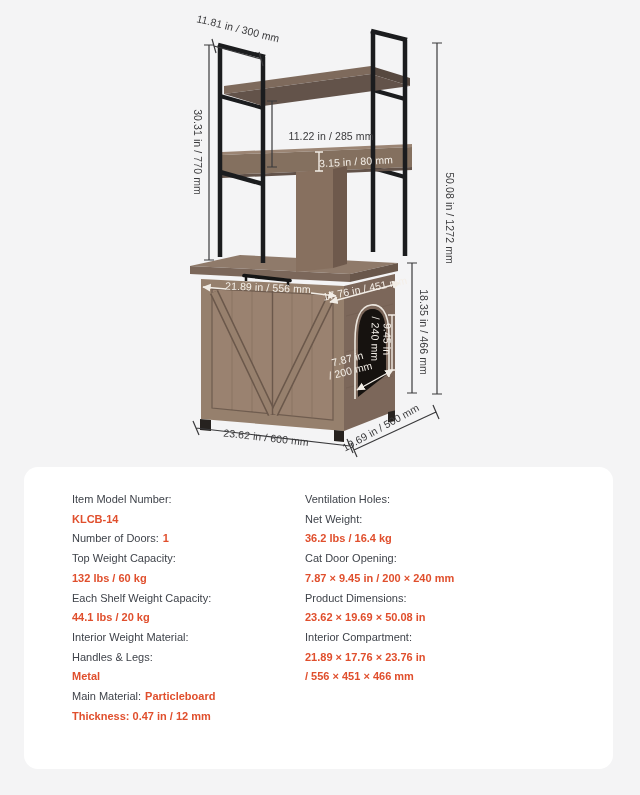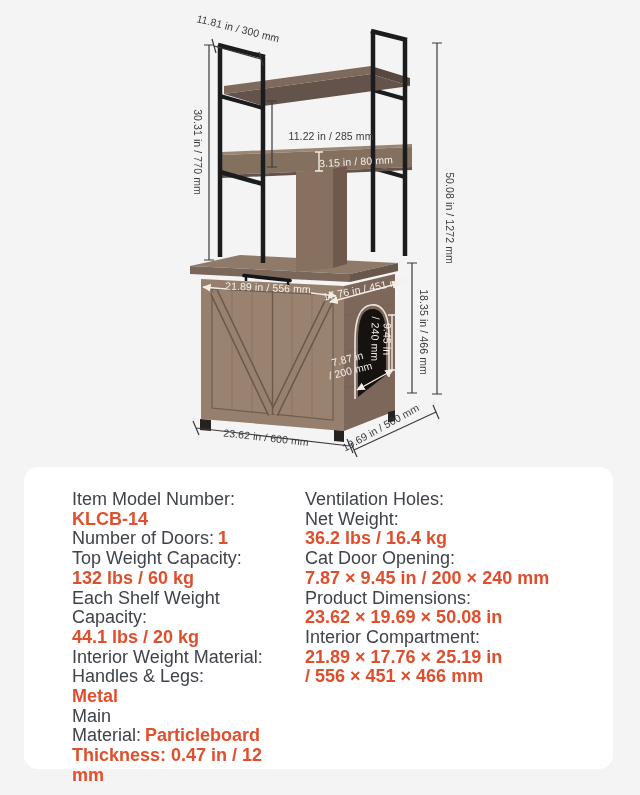--- a/index.html
+++ b/index.html
@@ -16,21 +16,21 @@
   }
   .dim.w{color:#f4efe8;}
   .spec-card{
     position:absolute;left:24px;top:467px;width:589px;height:302px;
     background:#ffffff;border-radius:14px;box-sizing:border-box;
     padding:22px 0 0 48px;
   }
   .spec-col{position:absolute;top:23px;}
   .spec-col.left{left:48px;width:225px;}
   .spec-col.right{left:281px;width:290px;}
-  .spec-line{font-size:18px;line-height:19.7px;color:#3f434a;}
+  .spec-line{font-size:11px;line-height:19.7px;color:#3f434a;}
   .spec-line .val{color:#e04f2d;font-weight:bold;}
   .spec-line .lbl:not(:empty) + .val:not(:empty){margin-left:4px;}
 </style>
 </head>
 <body>
 
 <div class="product-area">
   <svg width="640" height="470" viewBox="0 0 640 470">
     <defs>
       <marker id="aw" markerWidth="8" markerHeight="8" refX="5.5" refY="3.5" orient="auto-start-reverse">
@@ -164,16 +164,16 @@
   </div>
   <div class="spec-col right">
     <div class="spec-line"><span class="lbl">Ventilation Holes:</span><span class="val"></span></div>
     <div class="spec-line"><span class="lbl">Net Weight:</span><span class="val"></span></div>
     <div class="spec-line"><span class="lbl"></span><span class="val">36.2 lbs / 16.4 kg</span></div>
     <div class="spec-line"><span class="lbl">Cat Door Opening:</span><span class="val"></span></div>
     <div class="spec-line"><span class="lbl"></span><span class="val">7.87 × 9.45 in / 200 × 240 mm</span></div>
     <div class="spec-line"><span class="lbl">Product Dimensions:</span><span class="val"></span></div>
     <div class="spec-line"><span class="lbl"></span><span class="val">23.62 × 19.69 × 50.08 in</span></div>
     <div class="spec-line"><span class="lbl">Interior Compartment:</span><span class="val"></span></div>
-    <div class="spec-line"><span class="lbl"></span><span class="val">21.89 × 17.76 × 25.19 in</span></div>
+    <div class="spec-line"><span class="lbl"></span><span class="val">21.89 × 17.76 × 23.76 in</span></div>
     <div class="spec-line"><span class="lbl"></span><span class="val">/ 556 × 451 × 466 mm</span></div>
   </div>
 </div>
 
 </body></html>

